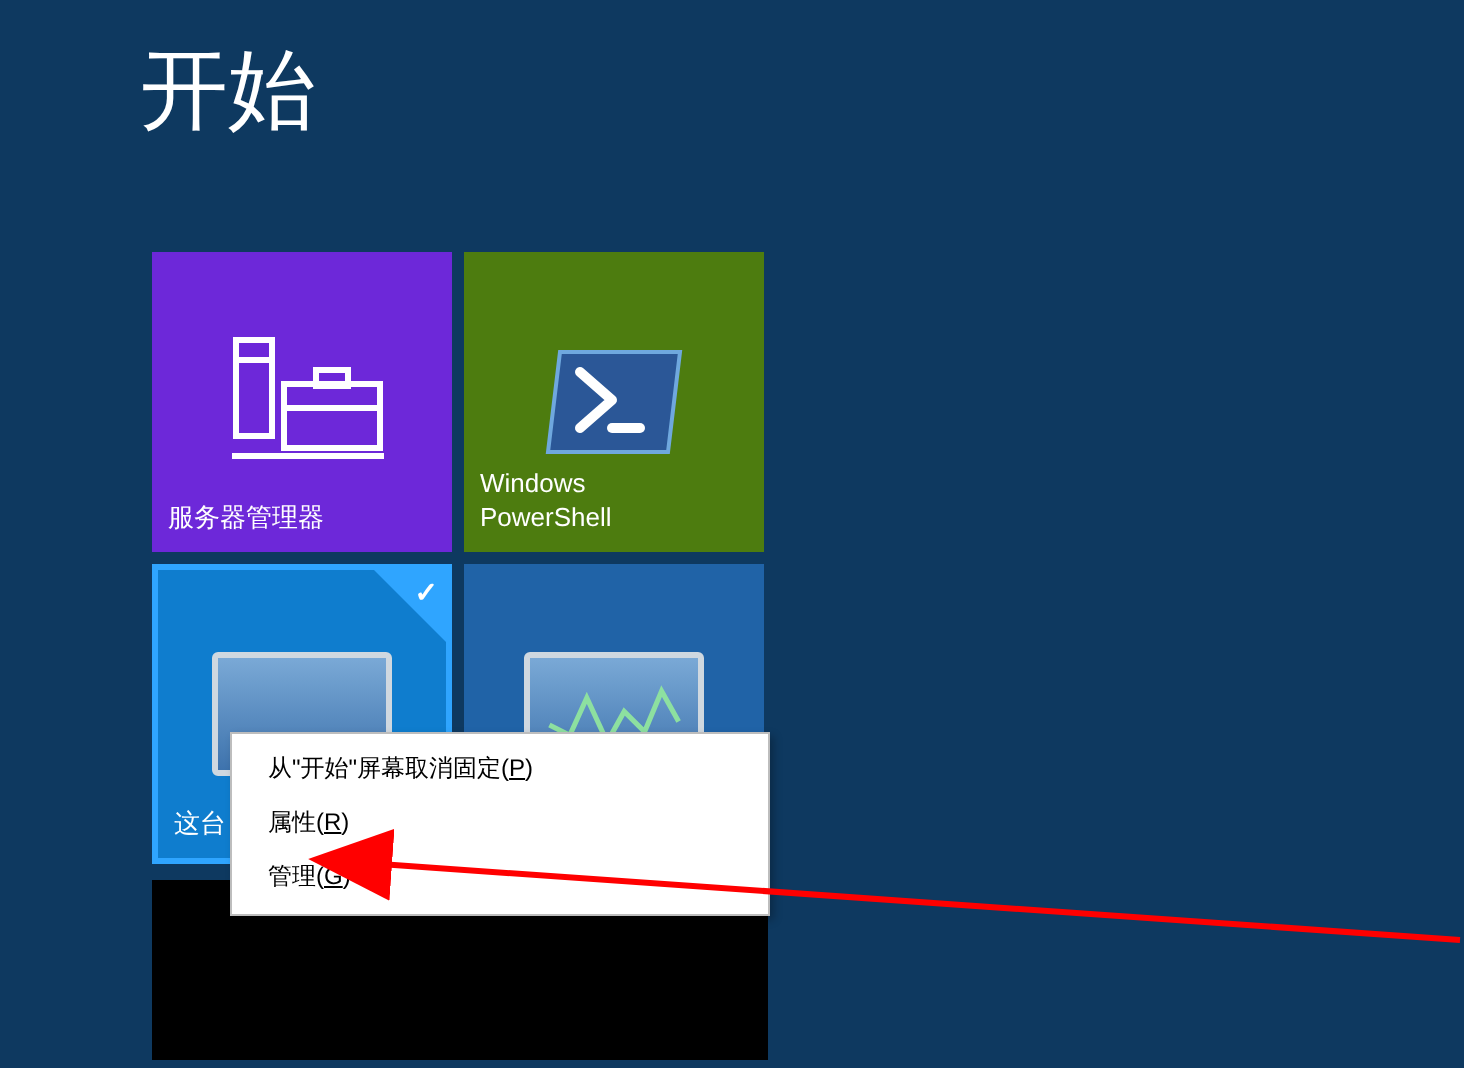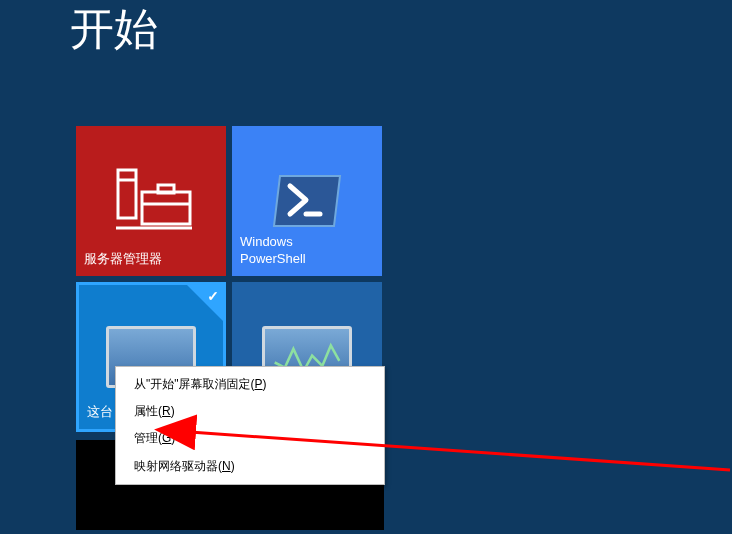--- a/index.html
+++ b/index.html
@@ -6,21 +6,21 @@
   body {
     width: 732px;
     height: 534px;
     background: #0e3960;
     font-family: "Microsoft YaHei", "Segoe UI", sans-serif;
     overflow: hidden;
     position: relative;
   }
   .header {
     position: absolute;
-    top: 0;
+    top: 16px;
     left: 70px;
     color: #ffffff;
     font-size: 44px;
     font-weight: 300;
   }
   .tiles {
     position: absolute;
     top: 126px;
     left: 76px;
     display: grid;
@@ -41,22 +41,22 @@
     margin-top: auto;
     line-height: 1.3;
   }
   .tile-icon-area {
     position: absolute;
     inset: 0;
     display: flex;
     align-items: center;
     justify-content: center;
   }
-  .tile.server-manager { background: #b91c1c; }
-  .tile.powershell { background: #3b82f6; }
+  .tile.server-manager { background: #6d28d9; }
+  .tile.powershell { background: #4d7c0f; }
   .tile.this-pc { background: #0f7dce; }
   .tile.this-pc.selected { border: 3px solid #2fa5ff; }
   .tile.monitor-tile { background: #2063a7; }
 
   .selected-corner {
     position: absolute;
     top: 0; right: 0;
     width: 0; height: 0;
     border-top: 36px solid #2fa5ff;
     border-left: 36px solid transparent;
@@ -189,23 +189,20 @@
 <div class="context-menu">
   <div class="menu-item">
     <span><span>从"开始"屏幕取消固定</span>(<span class="accel">P</span>)</span>
   </div>
   <div class="menu-item">
     <span><span>属性</span>(<span class="accel">R</span>)</span>
   </div>
   <div class="menu-item">
     <span><span>管理</span>(<span class="accel">G</span>)</span>
   </div>
-  <div class="menu-item">
-    <span><span>映射网络驱动器</span>(<span class="accel">N</span>)</span>
-  </div>
 </div>
 
 <svg class="arrow-svg">
   <defs>
     <marker id="ah" markerWidth="14" markerHeight="12" refX="2" refY="6" orient="auto">
       <polygon points="0,0 14,6 0,12" fill="#ff0000"></polygon>
     </marker>
   </defs>
   <line x1="730" y1="470" x2="190" y2="432" stroke="#ff0000" stroke-width="3" marker-end="url(#ah)"></line>
 </svg>

